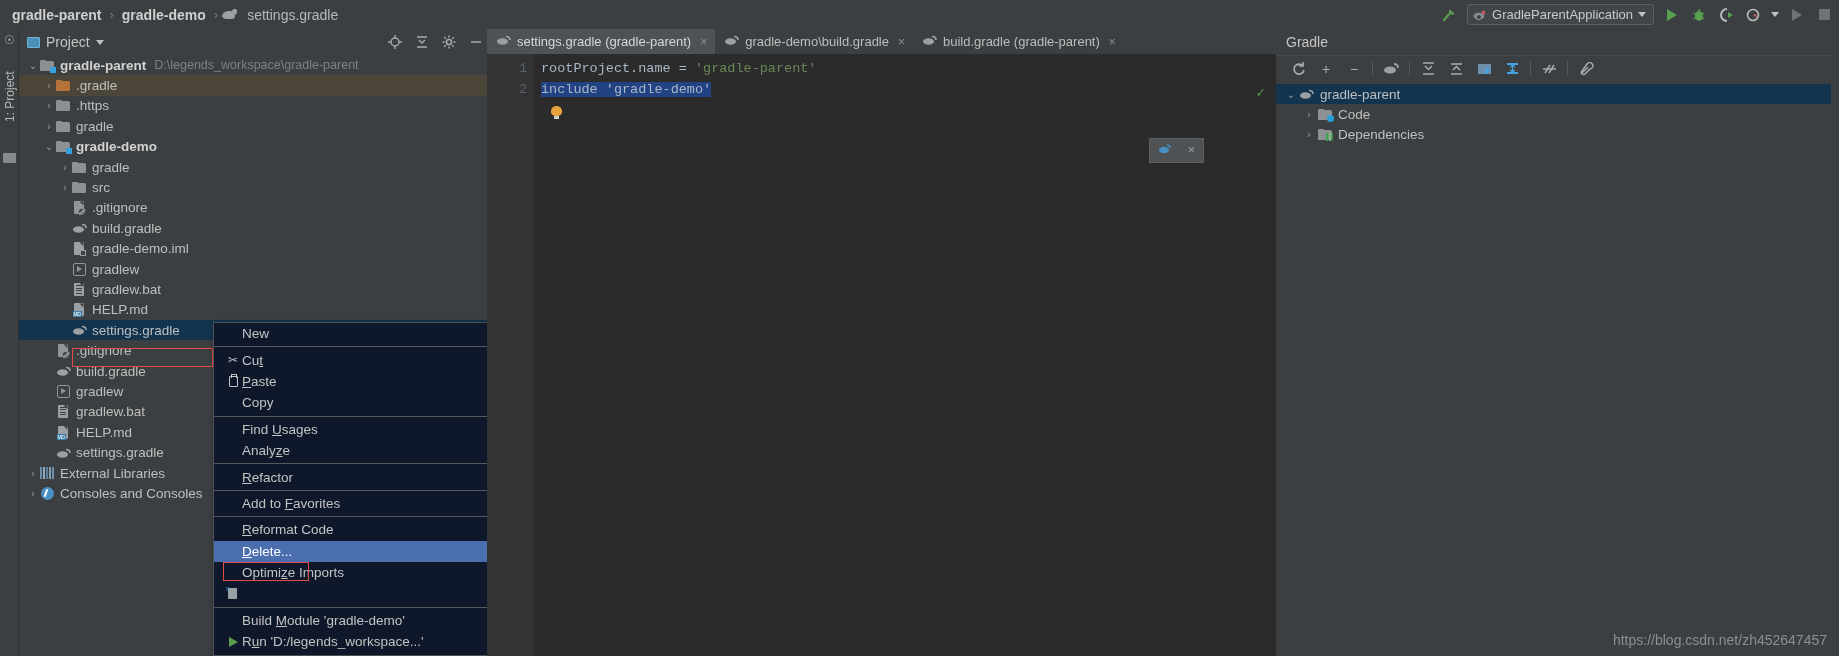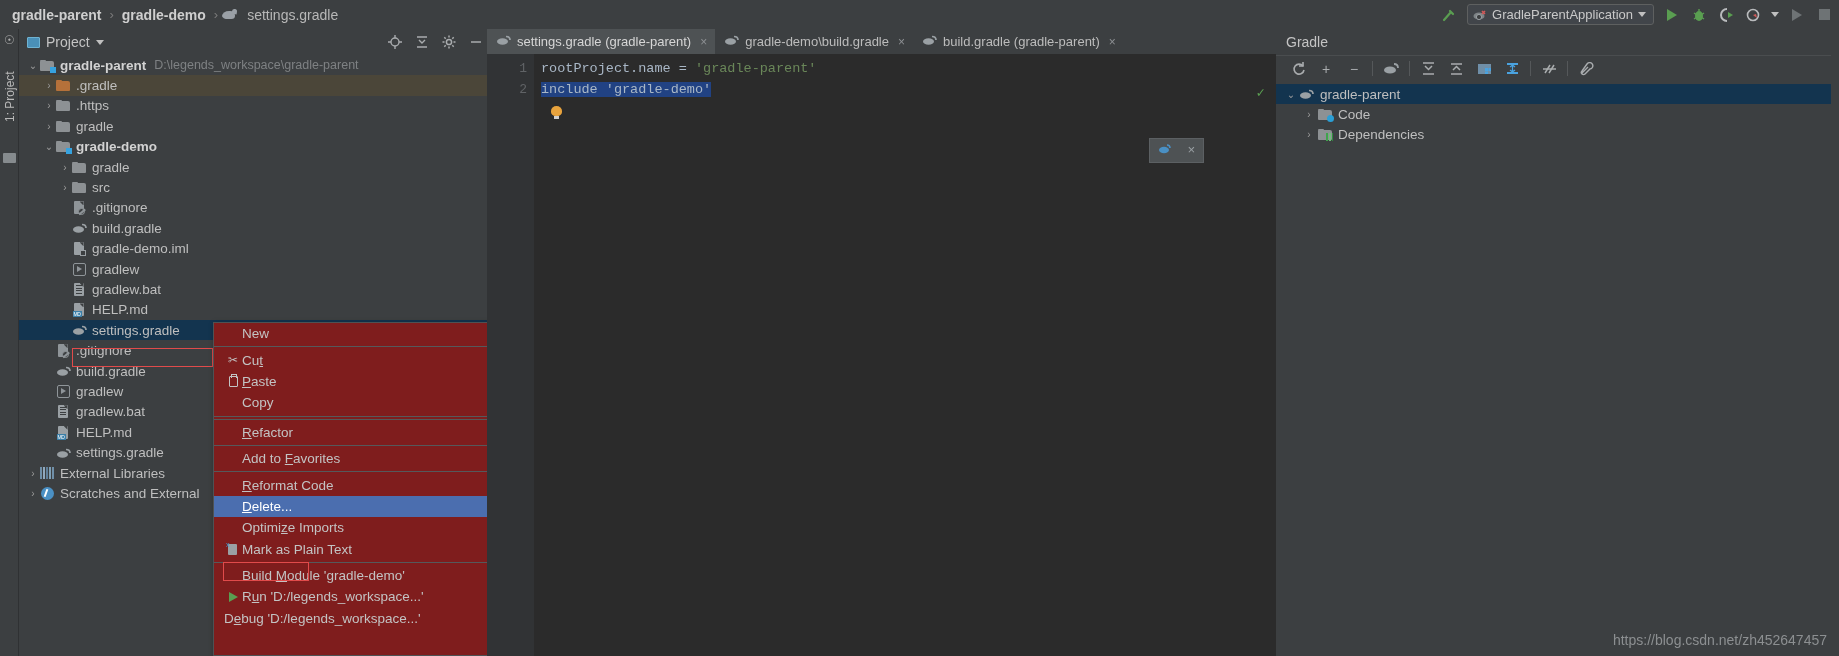--- a/index.html
+++ b/index.html
@@ -194,21 +194,21 @@
   }
 
   
   #settings-redbox {
     position: absolute; border: 1.5px solid #e14b4b; pointer-events: none;
   }
 
   
   #ctx-menu {
     position: absolute; left: 213px; top: 322px; width: 368px; height: 334px;
-    background: #7f1d1d; border: 1px solid #4e5254;
+    background: #0f172a; border: 1px solid #4e5254;
     box-shadow: 2px 2px 6px rgba(0,0,0,.45);
     font-size: 13.5px; color: #c3c3c3; overflow: hidden;
   }
   .mi {
     height: 21.4px; display: flex; align-items: center;
     padding-left: 10px; padding-right: 9px; position: relative;
   }
   .mi .mi-ico { width: 18px; flex: 0 0 18px; display:inline-flex;
     align-items:center; justify-content:center; }
   .mi .mi-lbl { flex: 1 1 auto; }
@@ -607,21 +607,21 @@
         <span class="ico">
           <span class="ico-lib"></span>
         </span>
         <span class="lbl">External Libraries</span>
       </div>
       <div class="row" style="padding-left: 8px;">
         <span class="arrow">›</span>
         <span class="ico">
           <span class="ico-scratch"></span>
         </span>
-        <span class="lbl">Scratches and External</span>
+        <span class="lbl">Consoles and Consoles</span>
       </div>
     </div>
   <div id="settings-redbox" style="left: 53px; top: 319.2px; width: 141px; height: 19px;"></div>
 </div>
 
 <div id="ctx-menu">
     <div class="mi">
       <span class="mi-ico"></span>
       <span class="mi-lbl">New</span>
       <span class="mi-sub"></span>
@@ -640,20 +640,30 @@
       </span>
       <span class="mi-lbl"><u>P</u>aste</span>
       <span class="mi-key">Ctrl+V</span>
     </div>
     <div class="mi">
       <span class="mi-ico"></span>
       <span class="mi-lbl">Copy</span>
       <span class="mi-sub"></span>
     </div>
     <div class="mi-sep"></div>
+    <div class="mi">
+      <span class="mi-ico"></span>
+      <span class="mi-lbl">Find <u>U</u>sages</span>
+      <span class="mi-key">Alt+F7</span>
+    </div>
+    <div class="mi">
+      <span class="mi-ico"></span>
+      <span class="mi-lbl">Analy<u>z</u>e</span>
+      <span class="mi-sub"></span>
+    </div>
     <div class="mi-sep"></div>
     <div class="mi">
       <span class="mi-ico"></span>
       <span class="mi-lbl"><u>R</u>efactor</span>
       <span class="mi-sub"></span>
     </div>
     <div class="mi-sep"></div>
     <div class="mi">
       <span class="mi-ico"></span>
       <span class="mi-lbl">Add to <u>F</u>avorites</span>
@@ -672,21 +682,20 @@
     </div>
     <div class="mi">
       <span class="mi-ico"></span>
       <span class="mi-lbl">Optimi<u>z</u>e Imports</span>
       <span class="mi-key">Ctrl+Alt+O</span>
     </div>
     <div class="mi">
       <span class="mi-ico">
         <span class="plain-ico"></span>
       </span>
-      <span class="mi-lbl">Mark as Plain Text</span>
     </div>
     <div class="mi-sep"></div>
     <div class="mi">
       <span class="mi-ico"></span>
       <span class="mi-lbl">Build <u>M</u>odule 'gradle-demo'</span>
     </div>
     <div class="mi">
       <span class="mi-ico">
         <span class="tri-right" style="border-left-width:9px;border-top-width:5px;border-bottom-width:5px"></span>
       </span>

